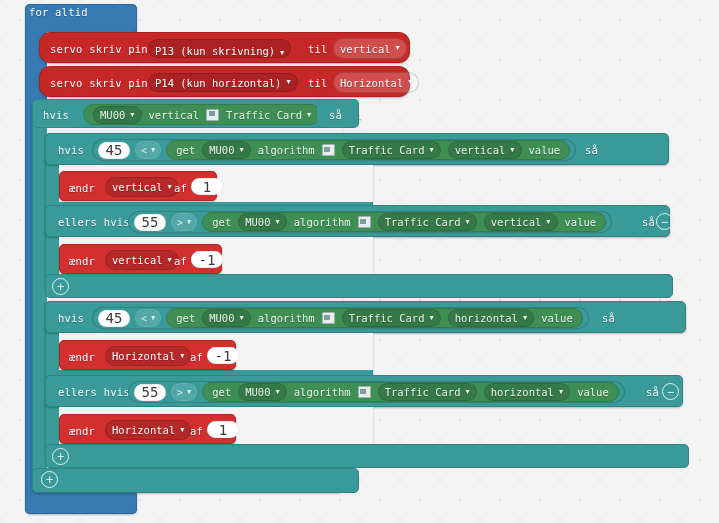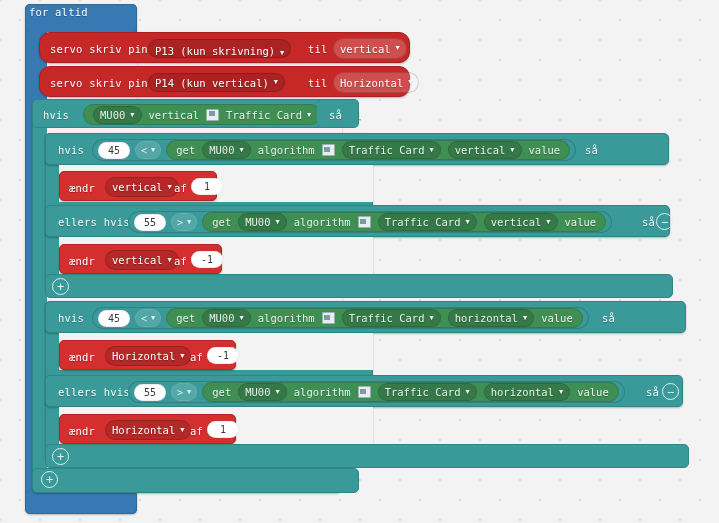--- a/index.html
+++ b/index.html
@@ -102,21 +102,21 @@
     background:#3a9a9a;
     border:1px solid rgba(0,0,0,.16);
     border-radius:13px;
     display:flex;align-items:center;
     padding:0 5px;gap:5px;white-space:nowrap;
   }
   .numpill{
     background:#ffffff;border-radius:10px;
     min-width:22px;height:17px;
     display:flex;align-items:center;justify-content:center;
-    color:#3a3a3a;font-size:10px;padding:0 5px;
+    color:#3a3a3a;font-size:14px;padding:0 5px;
     box-shadow:inset 0 0 0 1px rgba(0,0,0,.07);
   }
   .oppill{
     background:rgba(255,255,255,.13);
     border:1px solid rgba(255,255,255,.10);
     border-radius:9px;height:16px;
     display:flex;align-items:center;padding:0 5px;gap:4px;
     color:#d7efef;font-size:10px;
   }
   .oppill .caret{font-size:7px;}
@@ -166,21 +166,21 @@
     <span class="lbl" style="left:268px;top:11px;">til</span>
     <div class="dd" style="left:293px;top:5px;height:21px;background:rgba(255,255,255,.18);border-radius:11px;">
       <span>vertical</span>
       <span class="caret">▼</span>
     </div>
   </div>
 
   <div class="blk servo shadow" style="left:22px;top:66px;width:371px;height:31px;">
     <span class="lbl" style="left:10px;top:11px;">servo skriv pin</span>
     <div class="dd" style="left:108px;top:6px;height:19px;">
-      <span>P14 (kun vertical)</span>
+      <span>P14 (kun horizontal)</span>
       <span class="caret">▼</span>
     </div>
     <span class="lbl" style="left:268px;top:11px;">til</span>
     <div class="dd" style="left:293px;top:5px;height:21px;background:rgba(255,255,255,.18);border-radius:11px;">
       <span>Horizontal</span>
       <span class="caret">▼</span>
     </div>
   </div>
 
   <div class="blk logic shadow" style="left:15px;top:99px;width:310px;height:394px;"></div>

